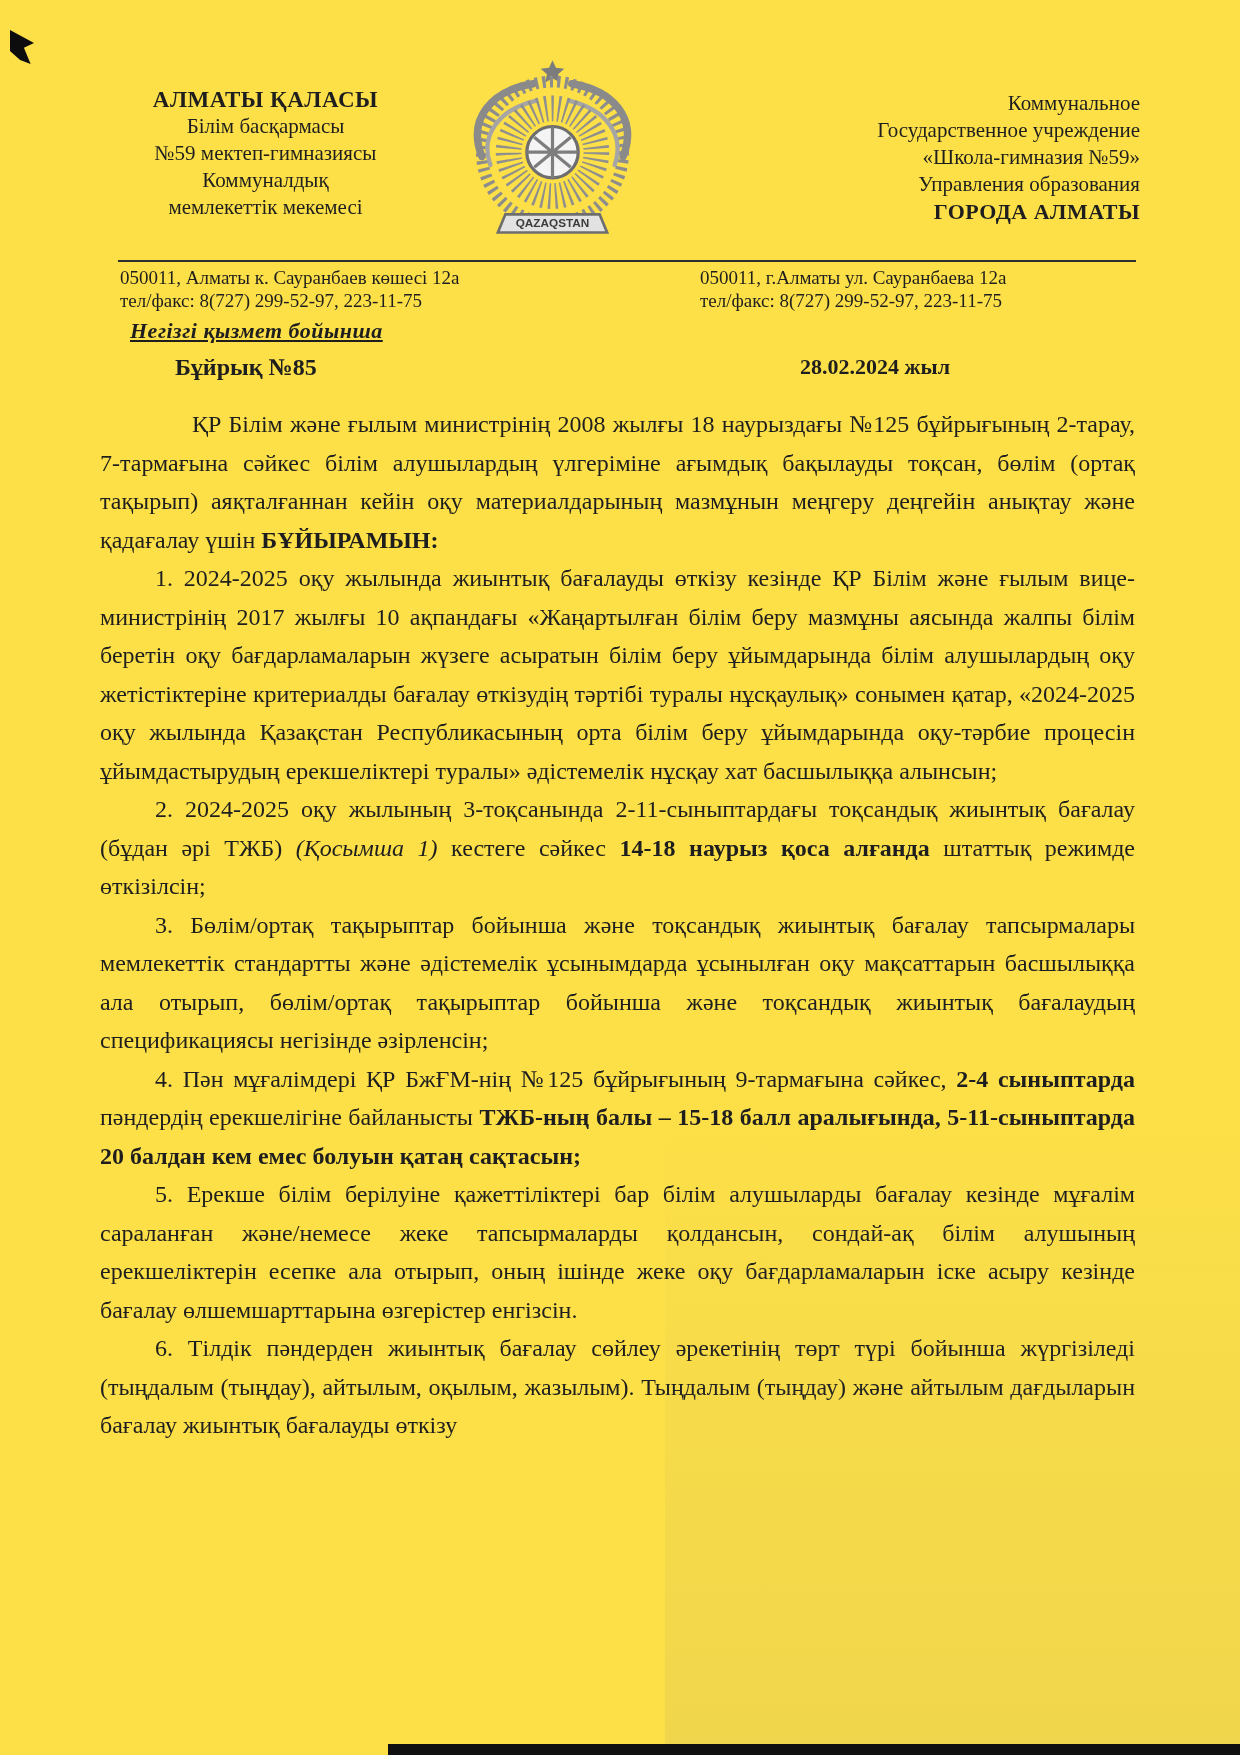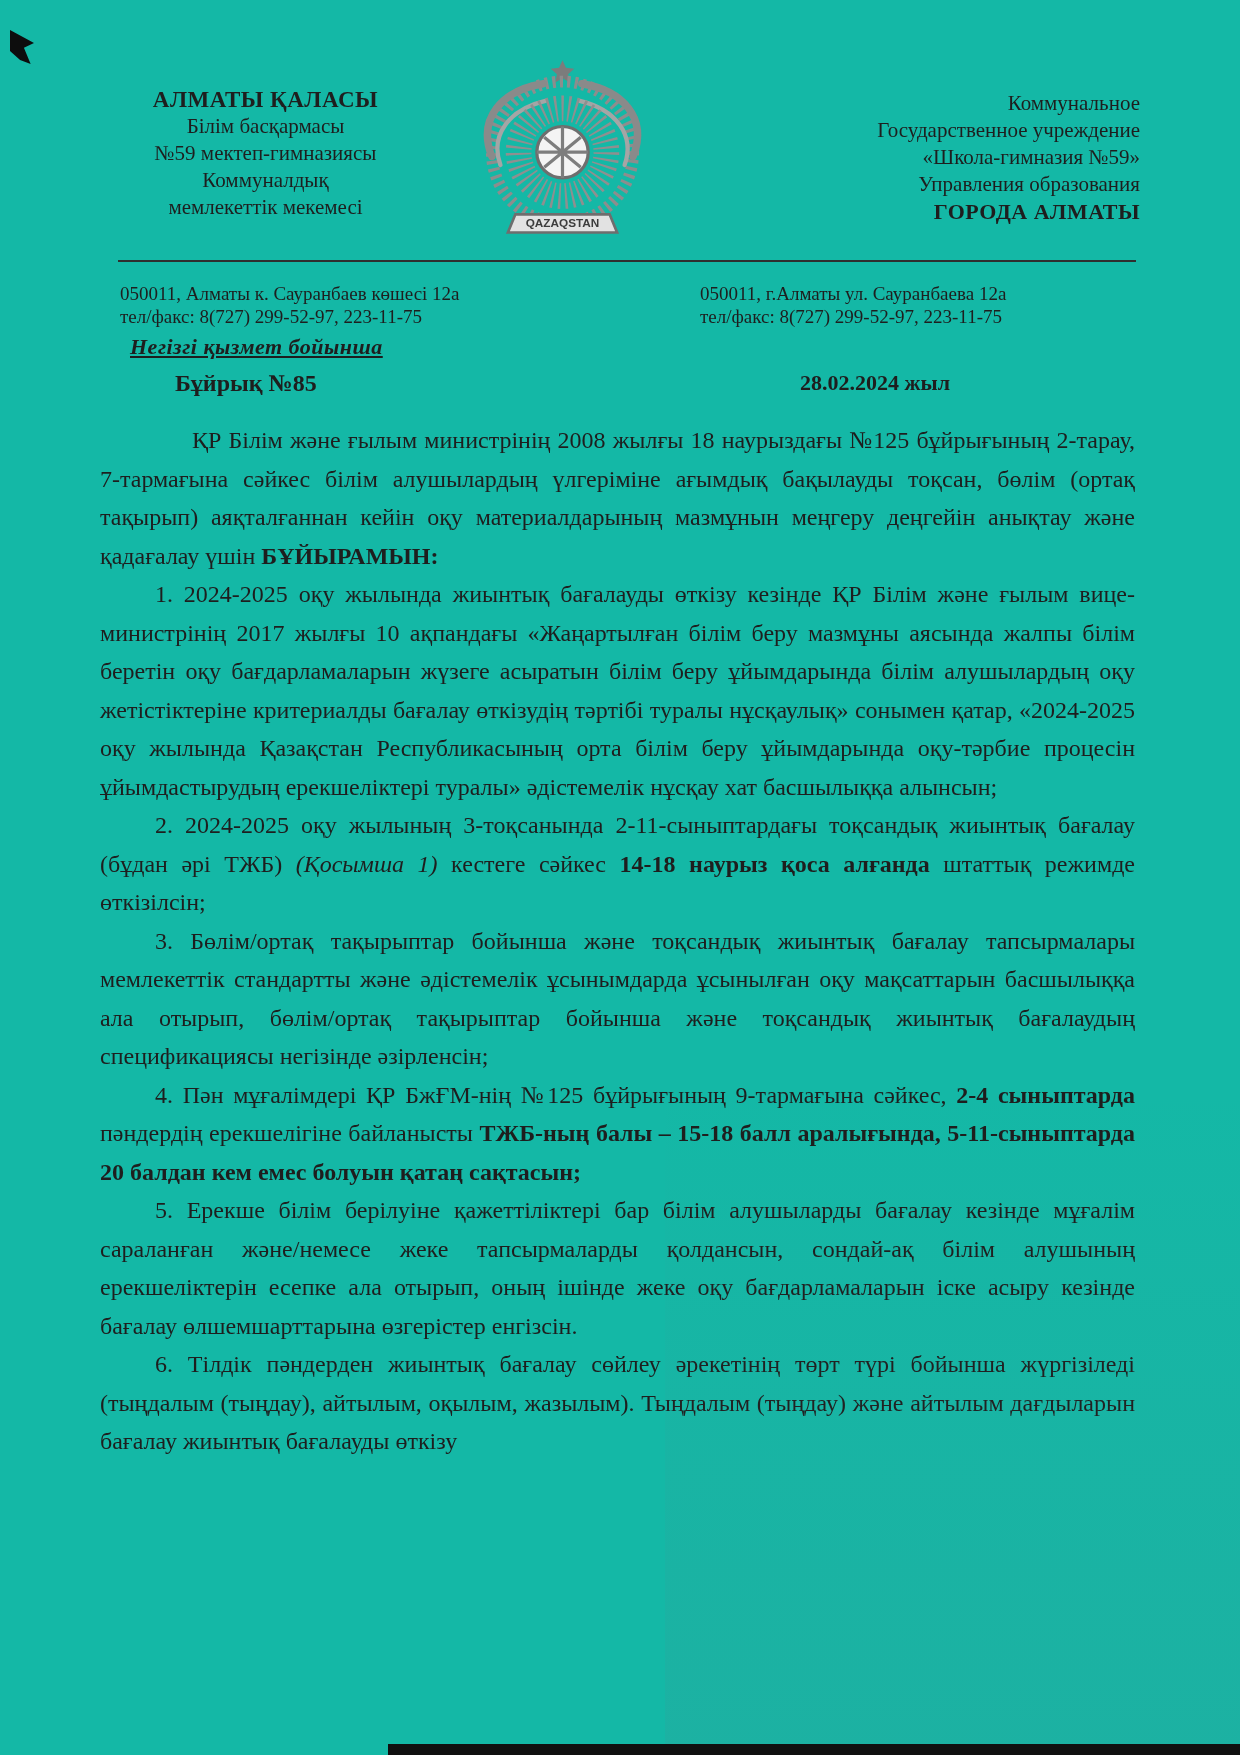--- a/index.html
+++ b/index.html
@@ -1,20 +1,20 @@
 <!DOCTYPE html>
 <html><head>
 <meta charset="utf-8">
 <style>
   html,body{margin:0;padding:0;background:#9a9a9a;}
   .page{
     position:relative;
     width:1240px;height:1755px;
     margin:0 auto;
-    background:#14b8a6;
+    background:#fde047;
     font-family:"Liberation Serif","DejaVu Serif",serif;
     color:#1e1e1e;
     overflow:hidden;
   }
   
   .corner-mark{
     position:absolute;left:10px;top:30px;width:24px;height:34px;
     background:#0d0d0d;
     clip-path:polygon(0 0,100% 38%,58% 52%,86% 100%,42% 88%,0 62%);
   }
@@ -23,26 +23,26 @@
     background:linear-gradient(to bottom,rgba(110,110,125,0) 0%,rgba(110,110,125,0.05) 55%,rgba(110,110,125,0.09) 100%);
     pointer-events:none;
   }
   .bottom-bar{
     position:absolute;left:388px;right:0;bottom:0;height:11px;background:#101010;
   }
   
   .header{display:flex;align-items:flex-start;padding:58px 100px 0 118px;}
   .h-left{flex:0 0 295px;text-align:center;margin-top:28px;font-size:21px;line-height:27px;}
   .h-left .l1{font-weight:bold;font-size:23px;letter-spacing:.5px;}
-  .emblem-box{flex:0 0 235px;margin-left:22px;text-align:right;}
+  .emblem-box{flex:0 0 235px;margin-left:22px;text-align:center;}
   .h-right{flex:1;text-align:right;margin-top:32px;font-size:21px;line-height:27px;}
   .h-right .l5{font-weight:bold;font-size:22px;letter-spacing:.5px;}
   
   .rule{margin:16px 104px 0 118px;border:none;border-top:2px solid #2f2f2f;}
-  .contacts{display:flex;justify-content:space-between;padding:20px 110px 0 120px;gap:36px;}
+  .contacts{display:flex;justify-content:space-between;padding:4px 110px 0 120px;gap:36px;}
   .c-block{font-size:19px;line-height:23px;}
   .c-right{width:430px;}
   .activity{
     margin:6px 0 0 130px;font-size:22px;font-weight:bold;font-style:italic;
     text-decoration:underline;letter-spacing:.5px;
   }
   .num-date{display:flex;justify-content:space-between;margin:10px 290px 0 175px;gap:29px;}
   .order-num{font-weight:bold;font-size:24px;}
   .order-date{font-weight:bold;font-size:22px;}
   

